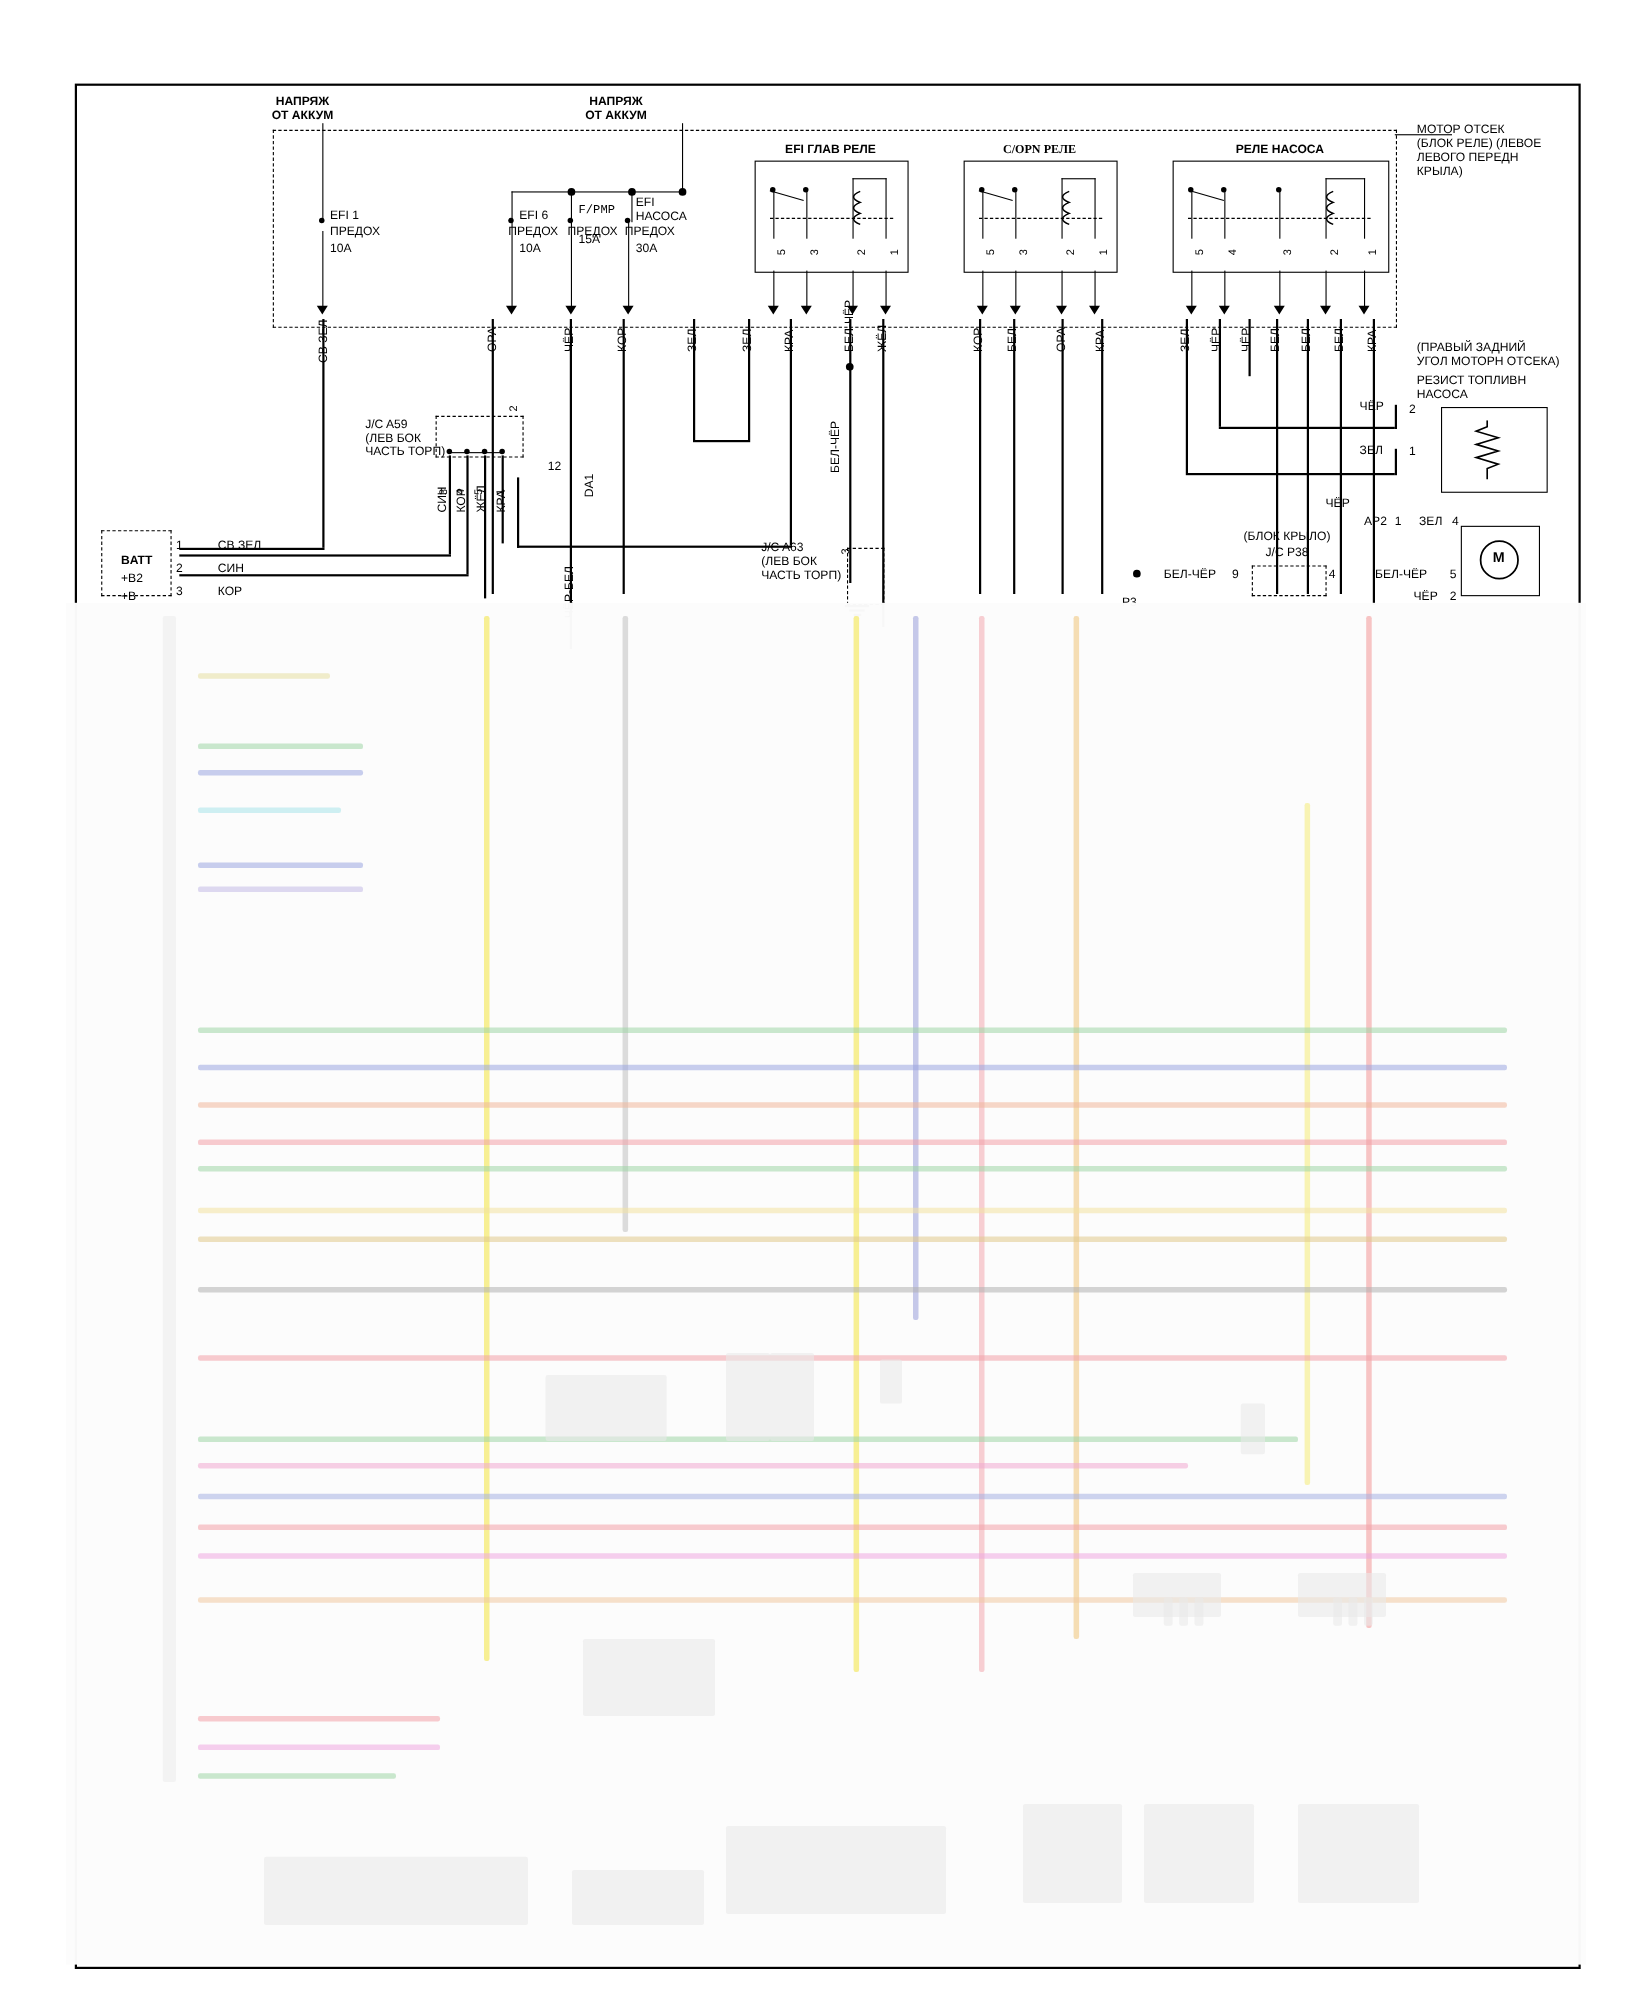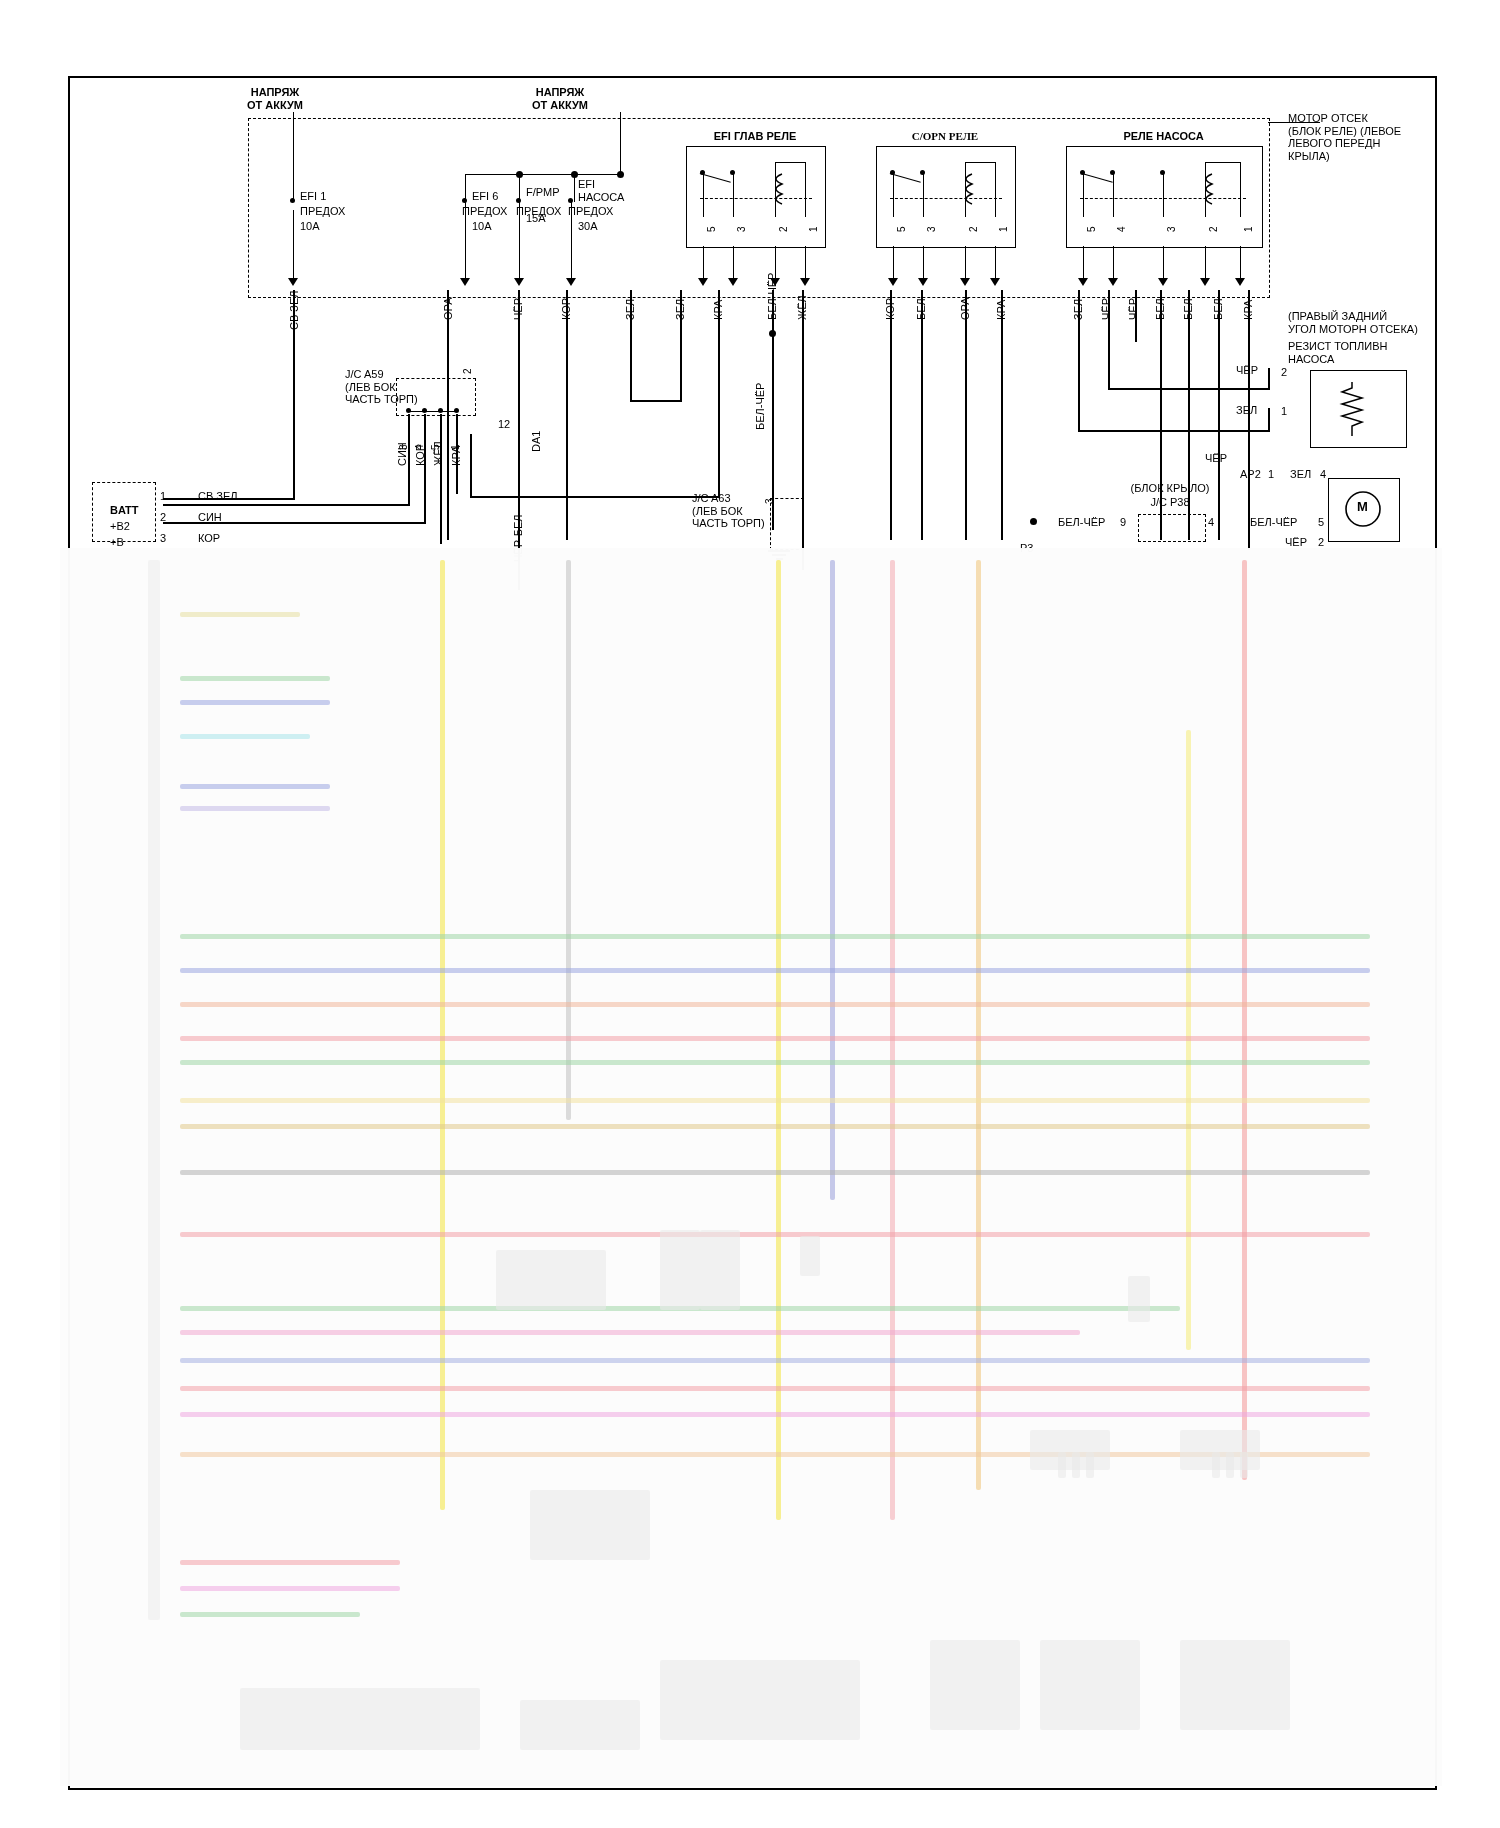--- a/index.html
+++ b/index.html
@@ -92,21 +92,21 @@
   <div class="v" style="left:293px;top:210px;height:70px;"></div>
   <div class="arrowdown" style="left:288px;top:278px;"></div>
 
   <div class="txt" style="left:472px;top:190px;">EFI 6</div>
   <div class="txt" style="left:462px;top:205px;">ПРЕДОХ</div>
   <div class="txt" style="left:472px;top:220px;">10A</div>
   <div class="dot sm" style="left:462px;top:198px;"></div>
   <div class="v" style="left:465px;top:202px;height:78px;"></div>
   <div class="arrowdown" style="left:460px;top:278px;"></div>
 
-  <div class="txt" style="left:526px;top:186px;">F/PMP</div>
+  <div class="txt" style="left:526px;top:186px;font-family:Liberation Mono, monospace;">F/PMP</div>
   <div class="txt" style="left:516px;top:205px;">ПРЕДОХ</div>
   <div class="txt" style="left:526px;top:212px;">15A</div>
   <div class="dot sm" style="left:516px;top:198px;"></div>
   <div class="v" style="left:519px;top:202px;height:78px;"></div>
   <div class="arrowdown" style="left:514px;top:278px;"></div>
 
   <div class="txt" style="left:578px;top:178px;">EFI
 НАСОСА</div>
   <div class="txt" style="left:568px;top:205px;">ПРЕДОХ</div>
   <div class="txt" style="left:578px;top:220px;">30A</div>
@@ -304,21 +304,21 @@
 
   <div class="txt c" style="left:1110px;top:482px;width:120px;">(БЛОК КРЫЛО)</div>
   <div class="txt c" style="left:1110px;top:496px;width:120px;">J/C P38</div>
   <div class="boxd" style="left:1138px;top:514px;width:66px;height:26px;"></div>
   <div class="txt" style="left:1120px;top:516px;">9</div>
   <div class="txt" style="left:1208px;top:516px;">4</div>
   <div class="txt" style="left:1058px;top:516px;">БЕЛ-ЧЁР</div>
   <div class="dot" style="left:1030px;top:518px;"></div>
   <div class="txt" style="left:1020px;top:542px;">P3</div>
 
-  <div class="txt" style="left:332px;top:368px;margin-left:13px;">J/C A59
+  <div class="txt" style="left:332px;top:380px;">J/C A59
 (ЛЕВ БОК
 ЧАСТЬ ТОРП)</div>
   <div class="boxd" style="left:396px;top:378px;width:78px;height:36px;"></div>
   <div class="dot sm" style="left:406px;top:408px;"></div>
   <div class="dot sm" style="left:422px;top:408px;"></div>
   <div class="dot sm" style="left:438px;top:408px;"></div>
   <div class="dot sm" style="left:454px;top:408px;"></div>
   <div class="h thin" style="left:408px;top:411px;width:48px;"></div>
   <div class="rot sm" style="left:462px;top:374px;">2</div>
   <div class="rot sm" style="left:398px;top:450px;">3</div>

